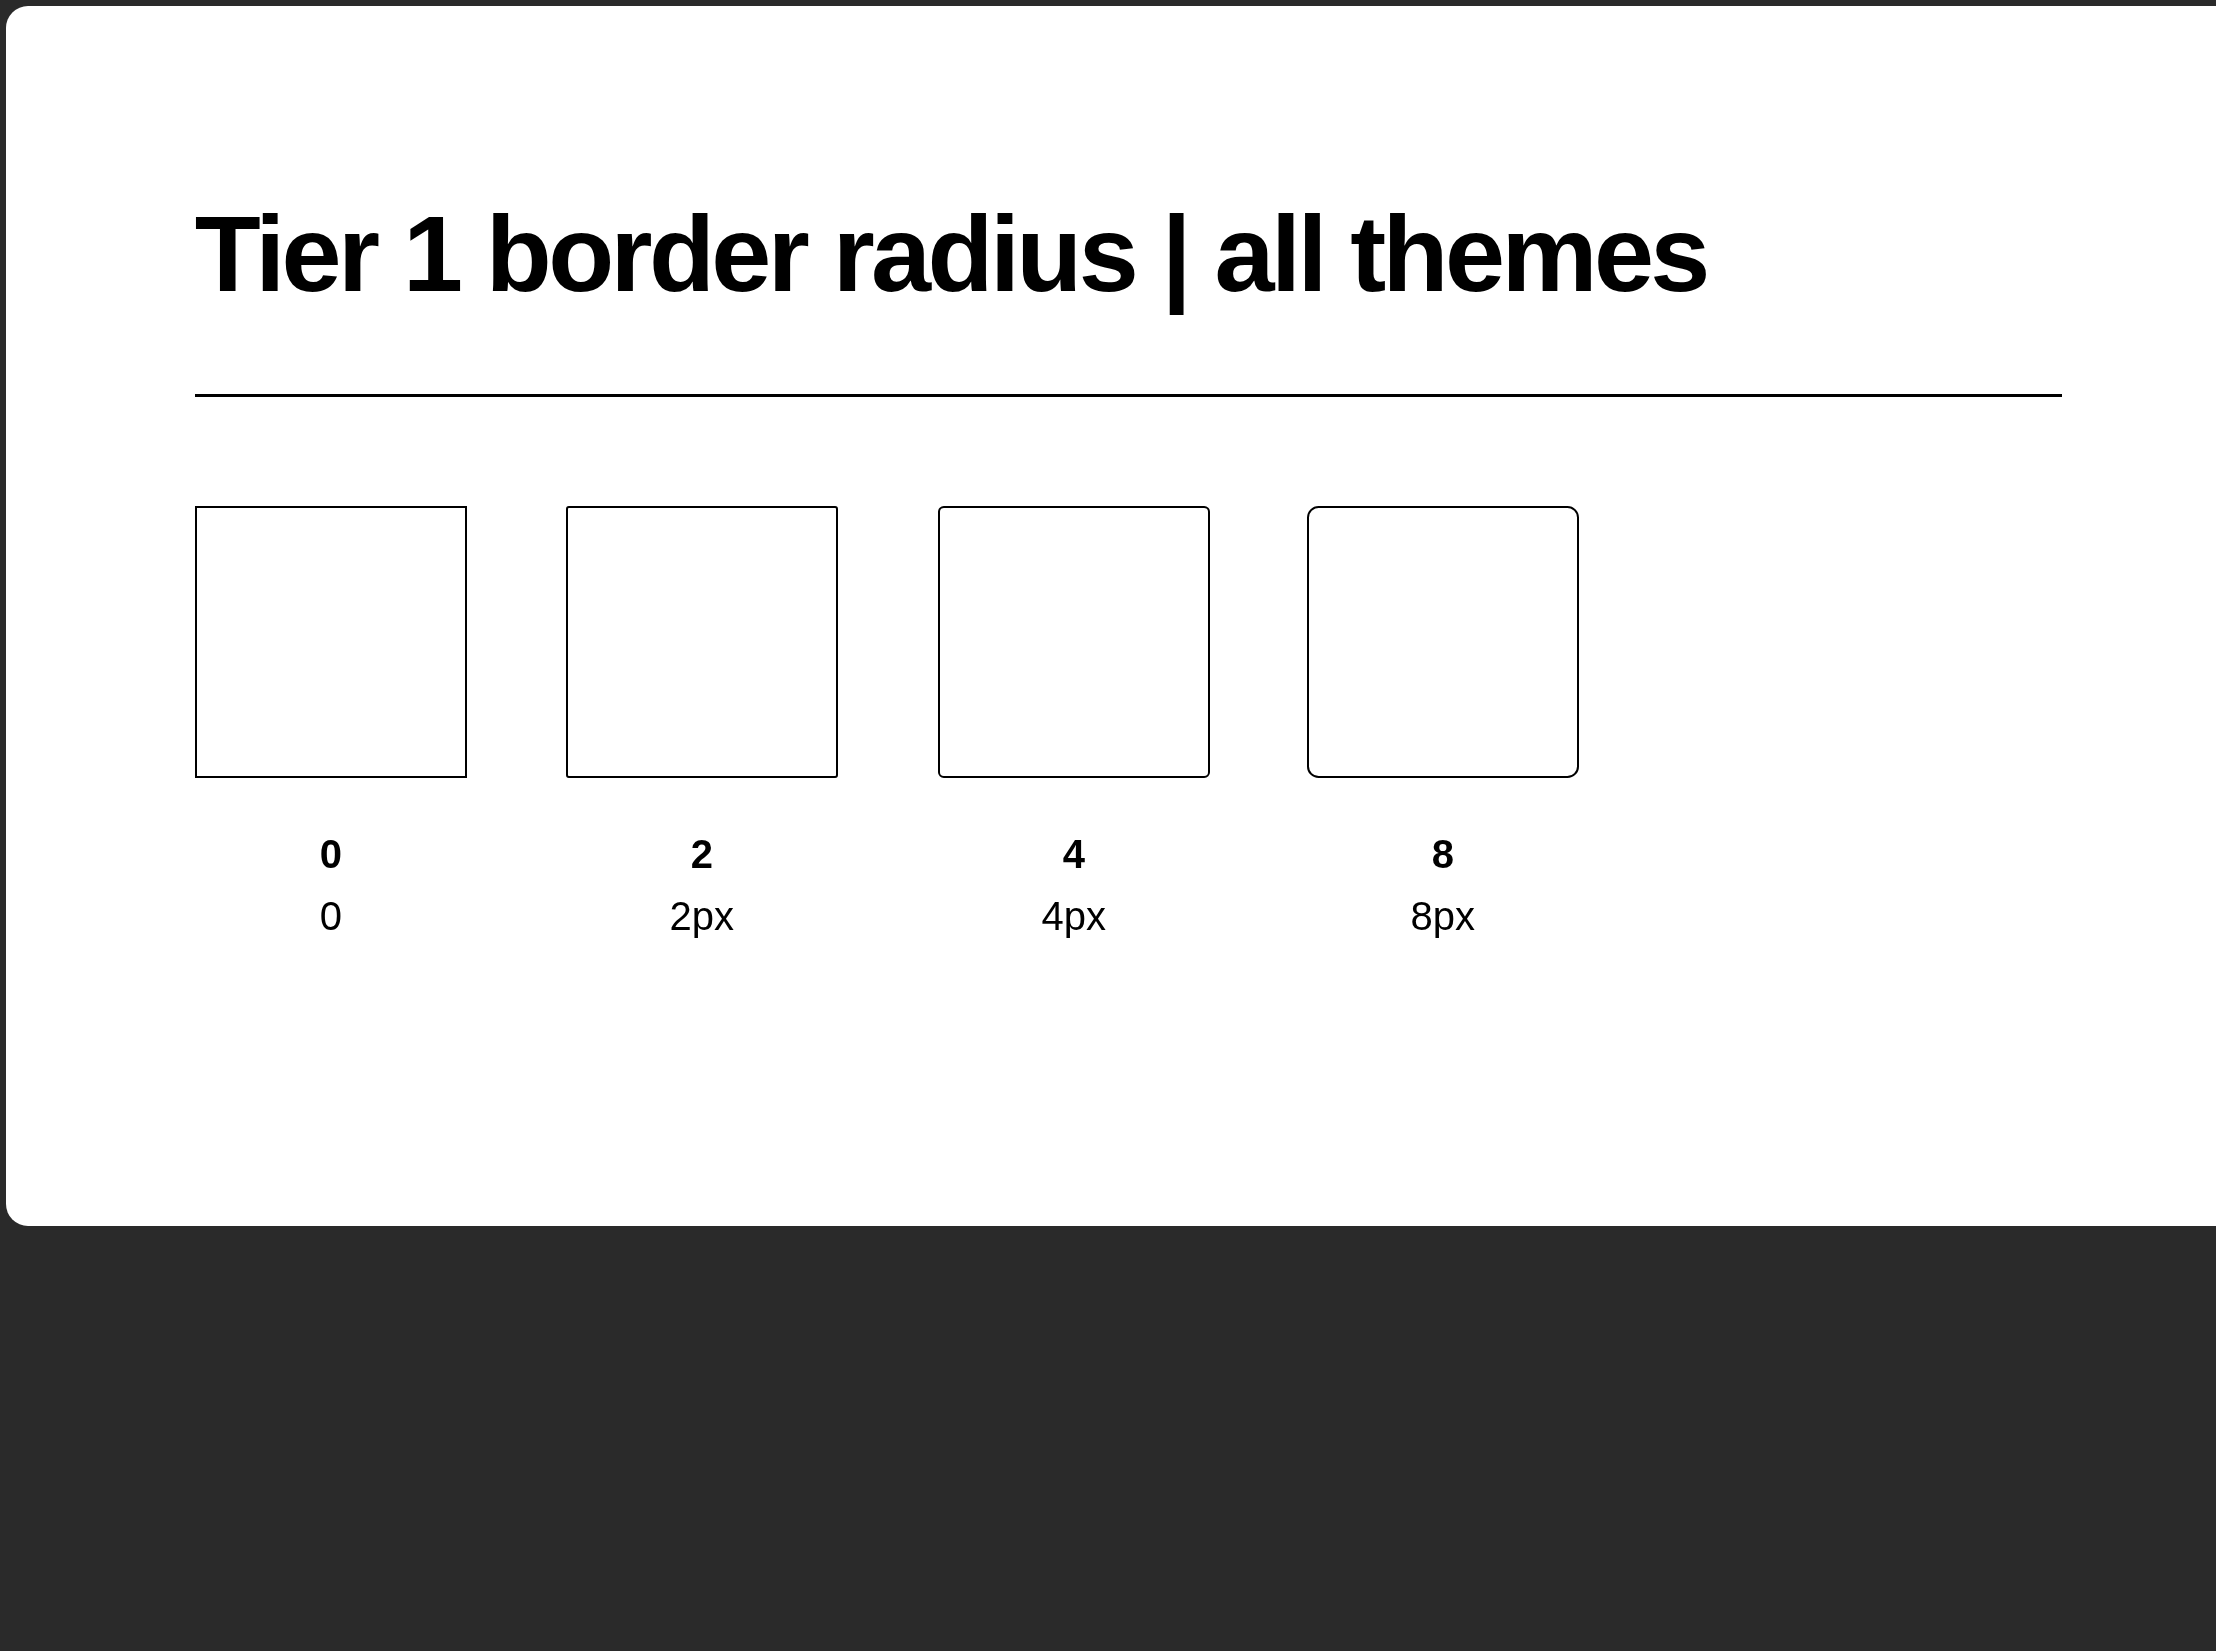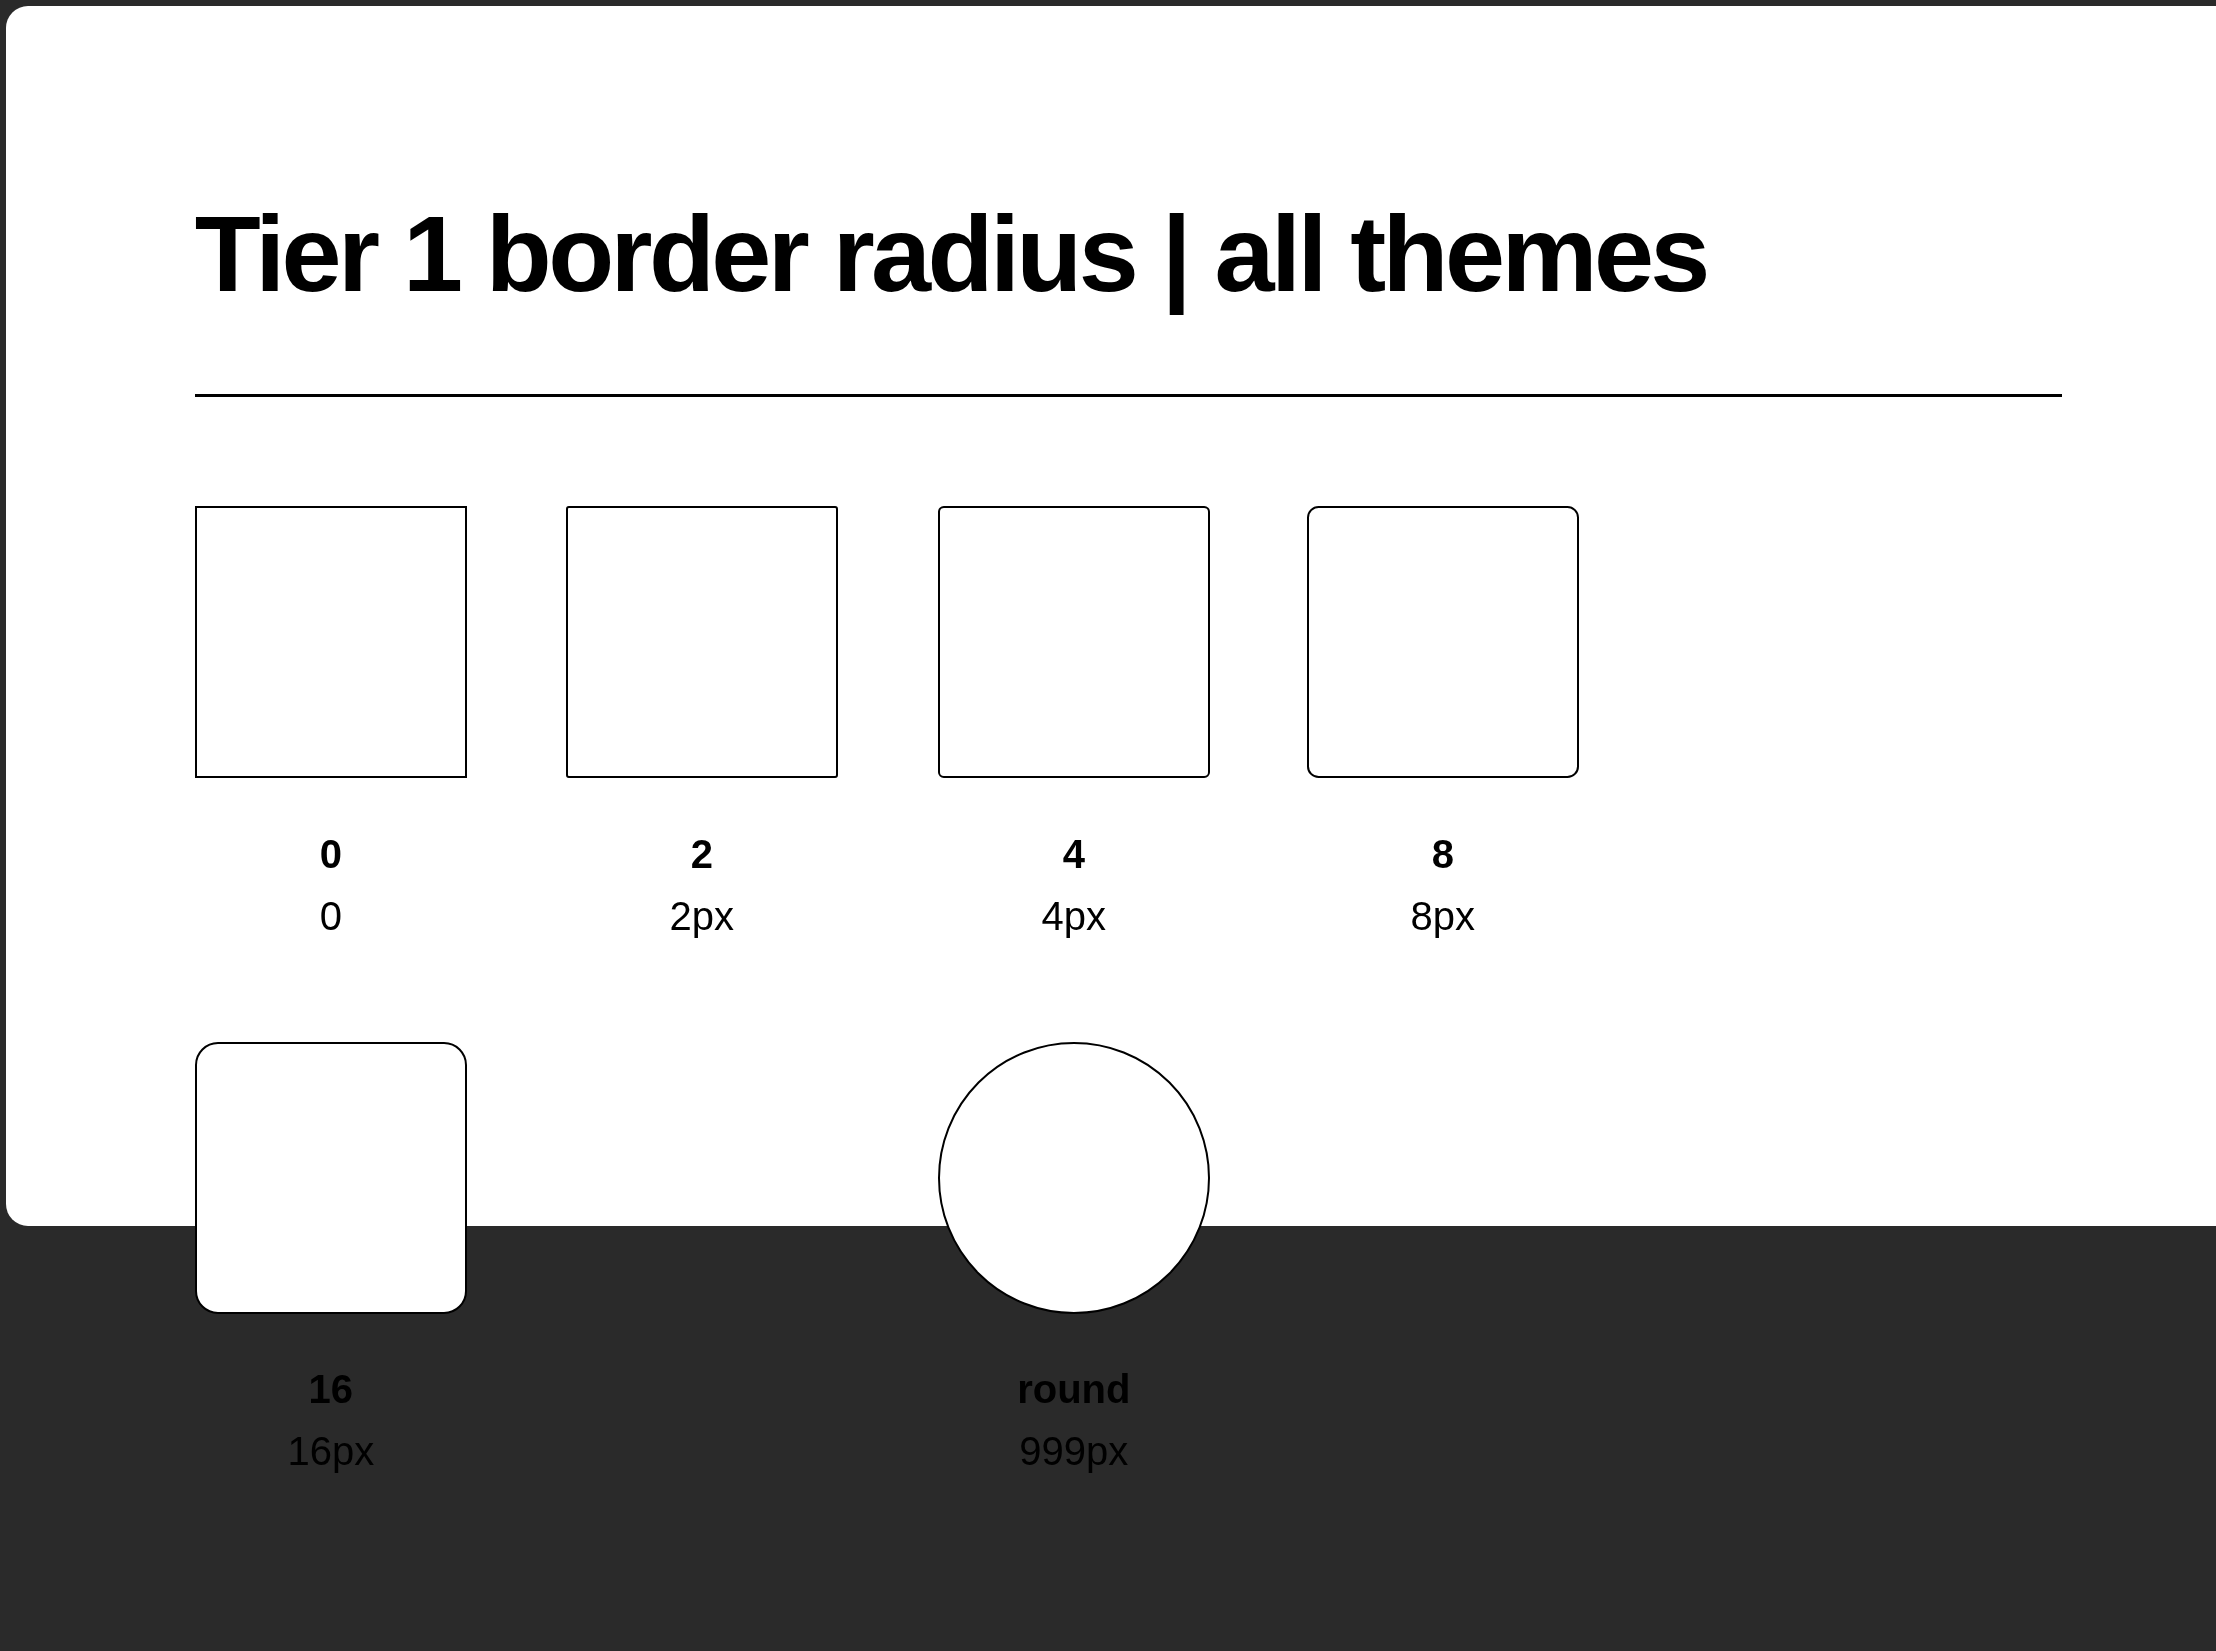--- a/index.html
+++ b/index.html
@@ -102,28 +102,18 @@
       <div class="swatch-name">4</div>
       <div class="swatch-value">4px</div>
     </div>
 
     <div class="cell row1" style="left:1301px; top:500px">
       <div class="shape" style="border-radius: 11.6px;"></div>
       <div class="swatch-name">8</div>
       <div class="swatch-value">8px</div>
     </div>
 
-    <div class="cell row2" style="left:189px; top:1036px">
-      <div class="shape" style="border-radius: 23px;"></div>
-      <div class="swatch-name">16</div>
-      <div class="swatch-value">16px</div>
-    </div>
 
 
-    <div class="cell row2" style="left:932px; top:1036px">
-      <div class="shape" style="border-radius: 50%;"></div>
-      <div class="swatch-name">round</div>
-      <div class="swatch-value">999px</div>
-    </div>
 
   </div>
 </div>
 
 
 </body></html>

